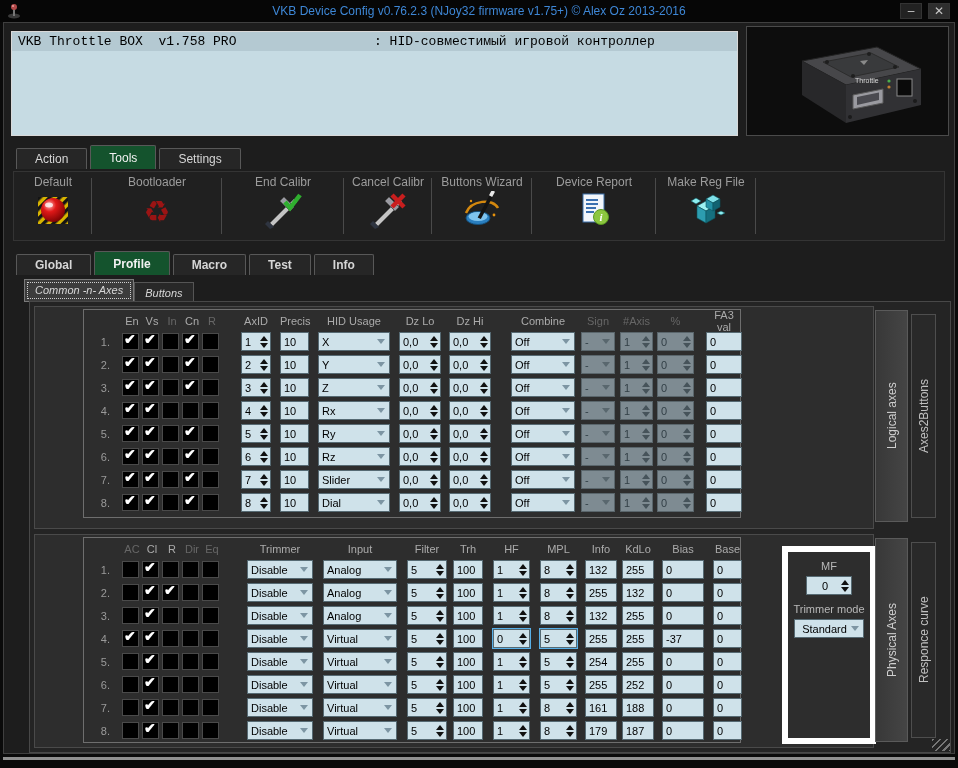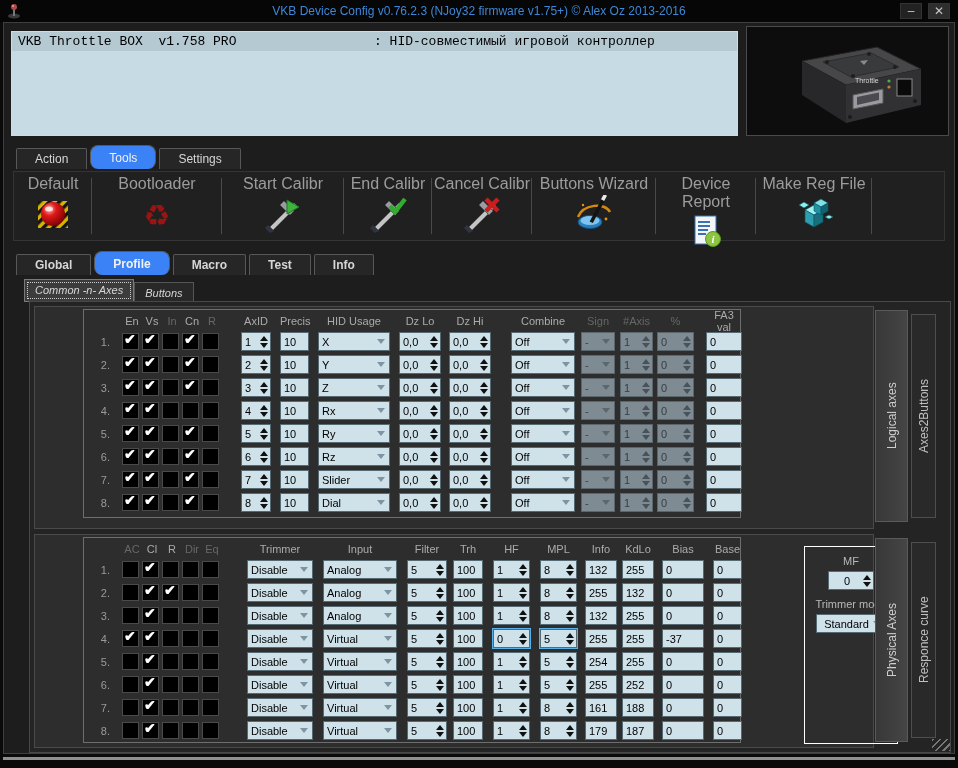--- a/index.html
+++ b/index.html
@@ -34,34 +34,34 @@
 
   .device-box { position:absolute; left:742px; top:3px; width:203px; height:110px;
                 background:#0d0d0d; border:1px solid #4a4a4a; }
 
   
   .tabsrow { position:absolute; display:flex; align-items:flex-end; height:24px; }
   .tabsrow.menu { top:122px; left:12px; }
   .tabsrow.main { top:228px; left:12px;font-weight:bold; }
   .tab { background:#262626; border:1px solid #585858; border-bottom:none; color:#d6d6d6;
          font-size:12px; padding:3px 18px 4px; margin-right:3px; border-radius:2px 2px 0 0; height:21px; }
-  .tab.sel { background:#3b82f6; color:#f2f2f2; height:24px; padding-top:5px;border-radius:8px; }
+  .tab.sel { background:#14532d; color:#f2f2f2; height:24px; padding-top:5px; }
 
   .tabsrow.sub { top:256px; left:20px; height:23px; }
   .stab { background:#282828; border:1px solid #555; color:#d6d6d6; font-size:11px;
           padding:4px 10px; height:20px;font-style:italic; }
   .stab.sel { background:#3c3c3c; border-color:#7a7a7a; height:23px;
               outline:1px dotted #cfcfcf; outline-offset:-4px; }
 
   
   .toolbar { position:absolute; top:148px; left:9px; right:9px; height:70px;
              border:1px solid #343434; background:#202020; display:flex; }
   .tbtn { position:relative; text-align:center; padding-top:3px; flex:none; }
   .tbtn::after { content:""; position:absolute; right:0; top:6px; bottom:6px; width:1px; background:#4a4a4a; }
-  .tbtn .tlabel { color:#9c9c9c; font-size:16px; display:block; }
+  .tbtn .tlabel { color:#9c9c9c; font-size:12px; display:block; }
   .tbtn svg { margin-top:2px; }
   .tbtn:nth-child(1){width:78px} .tbtn:nth-child(2){width:130px} .tbtn:nth-child(3){width:122px}
   .tbtn:nth-child(4){width:88px}  .tbtn:nth-child(5){width:100px} .tbtn:nth-child(6){width:124px}
   .tbtn:nth-child(7){width:100px} .tbtn:nth-child(8){width:116px}
 
   
   .tab-content { position:absolute; left:25px; top:278px; width:922px; height:452px;
                  border:1px solid #484848; background:#242424; }
   .panel { position:absolute; left:4px; width:840px; background:#2d2d2d; border:1px solid #4a4a4a; }
   .panel.upper { top:4px; height:223px; }
@@ -115,22 +115,22 @@
   .c-comb{width:64px;margin-left:20px} .c-sign{width:34px;margin-left:6px}
   .c-nax{width:33px;margin-left:5px}   .c-pct{width:37px;margin-left:4px} .c-fa3{width:36px;margin-left:12px}
   
   .l-trim{width:66px;margin-left:25px} .l-input{width:74px;margin-left:10px}
   .l-filter{width:40px;margin-left:10px} .l-trh{width:30px;margin-left:6px}
   .l-hf{width:37px;margin-left:10px} .l-mpl{width:37px;margin-left:10px}
   .l-kdhi{width:32px;margin-left:8px} .l-kdlo{width:32px;margin-left:5px}
   .l-bias{width:42px;margin-left:8px} .l-base{width:29px;margin-left:9px}
 
   
-  .mf-box { position:absolute; left:769px; top:11px; width:94px; height:198px;
-            border:1px solid #ffffff; text-align:center; }
+  .mf-box { position:absolute; left:747px; top:11px; width:94px; height:198px;
+            border:6px solid #ffffff; text-align:center; }
   .mf-box .glabel { color:#b8b8b8; font-size:11px; display:block; margin-top:8px; }
   .mf-box .spin { width:46px; margin:4px auto 0; }
   .mf-box .dd { width:70px; margin:4px auto 0; }
 </style>
 </head>
 <body>
 
 <div class="window">
 
   <div class="titlebar">
@@ -200,29 +200,20 @@
           </defs>
           <rect x="4" y="6" width="30" height="27" fill="url(#hz)"></rect>
           <circle cx="19" cy="19" r="12" fill="url(#rg)"></circle>
           <ellipse cx="15" cy="14" rx="4" ry="2.5" fill="#fff" opacity="0.75"></ellipse>
         </svg>
       </div>
       <div class="tbtn">
         <span class="tlabel">Bootloader</span>
         <svg width="38" height="38" viewBox="0 0 38 38">
           <text x="19" y="31" text-anchor="middle" font-size="30" fill="#9b1414" font-family="DejaVu Sans,sans-serif">♻</text>
-        </svg>
-      </div>
-      <div class="tbtn">
-        <span class="tlabel">Start Calibr</span>
-        <svg width="38" height="38" viewBox="0 0 38 38">
-          <polygon points="6,32 10,28 26,12 30,8 33,11 29,15 13,31 9,35" fill="#c4c4c4" stroke="#6e6e6e"></polygon>
-          <polygon points="20,6 30,16 26,20 16,10" fill="#9a9aa2" stroke="#555"></polygon>
-          <polygon points="4,30 10,36 6,38 1,33" fill="#2e3440"></polygon>
-          <polygon points="23,5 35,12 23,19" fill="#3db53d" stroke="#1e7a1e"></polygon>
         </svg>
       </div>
       <div class="tbtn">
         <span class="tlabel">End Calibr</span>
         <svg width="38" height="38" viewBox="0 0 38 38">
           <polygon points="6,32 10,28 26,12 30,8 33,11 29,15 13,31 9,35" fill="#c4c4c4" stroke="#6e6e6e"></polygon>
           <polygon points="20,6 30,16 26,20 16,10" fill="#9a9aa2" stroke="#555"></polygon>
           <polygon points="4,30 10,36 6,38 1,33" fill="#2e3440"></polygon>
           <path d="M21 11 l5 6 l10 -13" stroke="#2fae2f" stroke-width="4.5" fill="none"></path>
         </svg>

